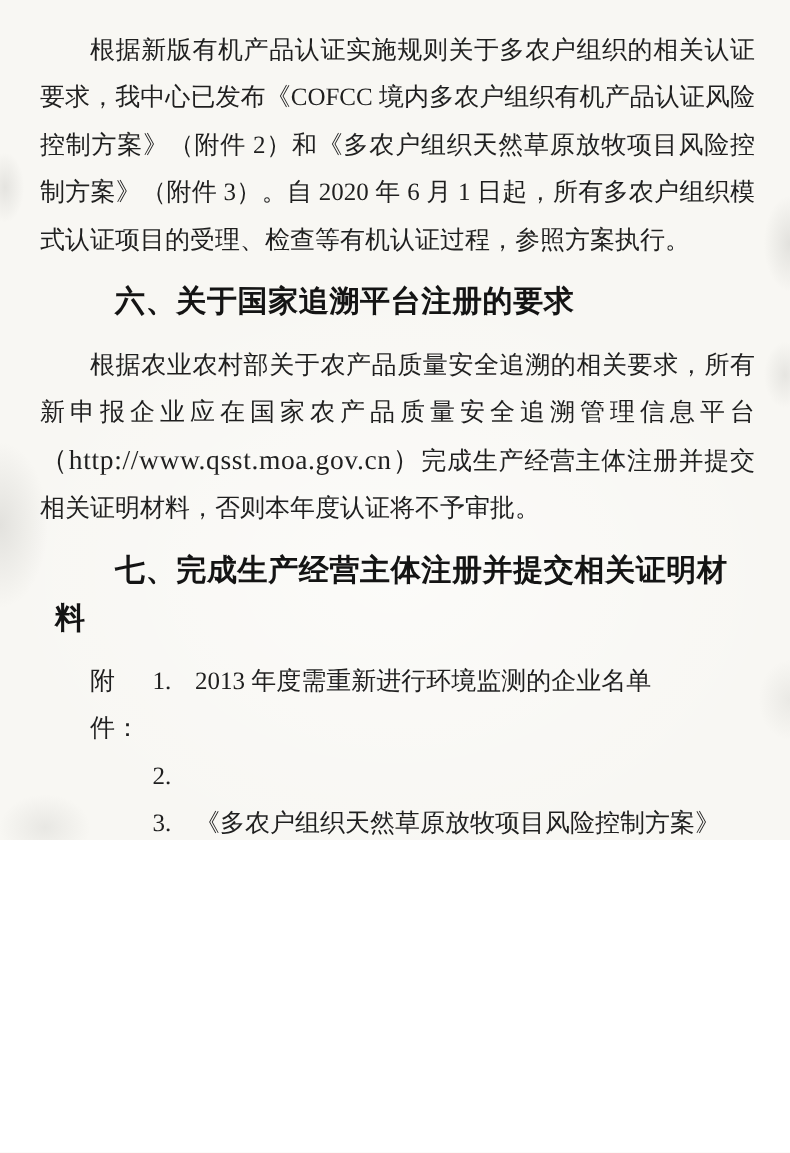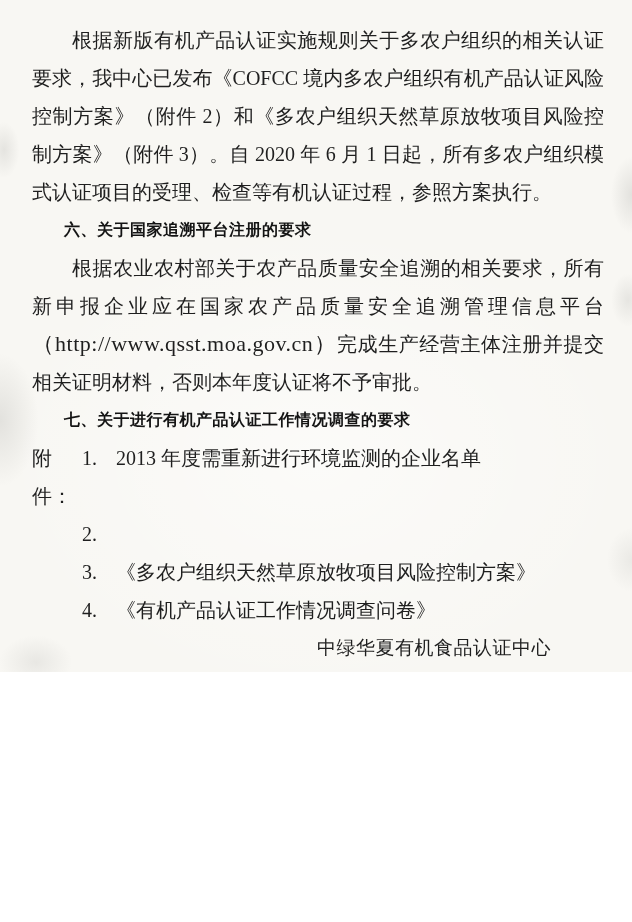--- a/index.html
+++ b/index.html
@@ -23,36 +23,37 @@
   }
   .doc { padding: 21px 28px 0 32px; }
   .body-p {
     margin: 0;
     font-size: 20px;
     line-height: 38px;
     text-align: justify;
     text-indent: 2em;
   }
   .sec-heading {
-    margin: 0;
-    font-size: 16px;
+    margin: 12px;
+    font-size: 24px;
     line-height: 38px;
     text-indent: 2em;
     font-family: "Liberation Sans", "DejaVu Sans", sans-serif;
     font-weight: 700;
     color: #141414;
     letter-spacing: 0.5px;
   }
   .url {
     white-space: nowrap;
     font-size: 22px;
     letter-spacing: 0.5px;
   }
   .att-row {
     display: flex;
+    margin-left: 40px;
     font-size: 20px;
     line-height: 38px;
   }
   .att-label { flex: 0 0 50px; }
   .att-num   { flex: 0 0 34px; }
   .att-text  { flex: 1; }
   .sig {
     width: fit-content;
     margin: 0 53px 0 auto;
     text-align: center;
@@ -86,21 +87,21 @@
 
 <div class="page">
   <div class="doc">
 
     <p class="body-p">根据新版有机产品认证实施规则关于多农户组织的相关认证要求，我中心已发布《COFCC 境内多农户组织有机产品认证风险控制方案》（附件 2）和《多农户组织天然草原放牧项目风险控制方案》（附件 3）。自 2020 年 6 月 1 日起，所有多农户组织模式认证项目的受理、检查等有机认证过程，参照方案执行。</p>
 
     <h3 class="sec-heading">六、关于国家追溯平台注册的要求</h3>
 
     <p class="body-p"><span>根据农业农村部关于农产品质量安全追溯的相关要求，所有新申报企业应在国家农产品质量安全追溯管理信息平台</span><span class="url">（http://www.qsst.moa.gov.cn）</span><span>完成生产经营主体注册并提交相关证明材料，否则本年度认证将不予审批。</span></p>
 
-    <h3 class="sec-heading">七、关于进行有机产品认证工作情况调查的要求</h3>
+    <h3 class="sec-heading">七、完成生产经营主体注册并提交相关证明材料</h3>
 
 
 
     <div>
       <div class="att-row">
         <span class="att-label">附件：</span>
         <span class="att-num">1.</span>
         <span class="att-text">2013 年度需重新进行环境监测的企业名单</span>
       </div>
       <div class="att-row">

